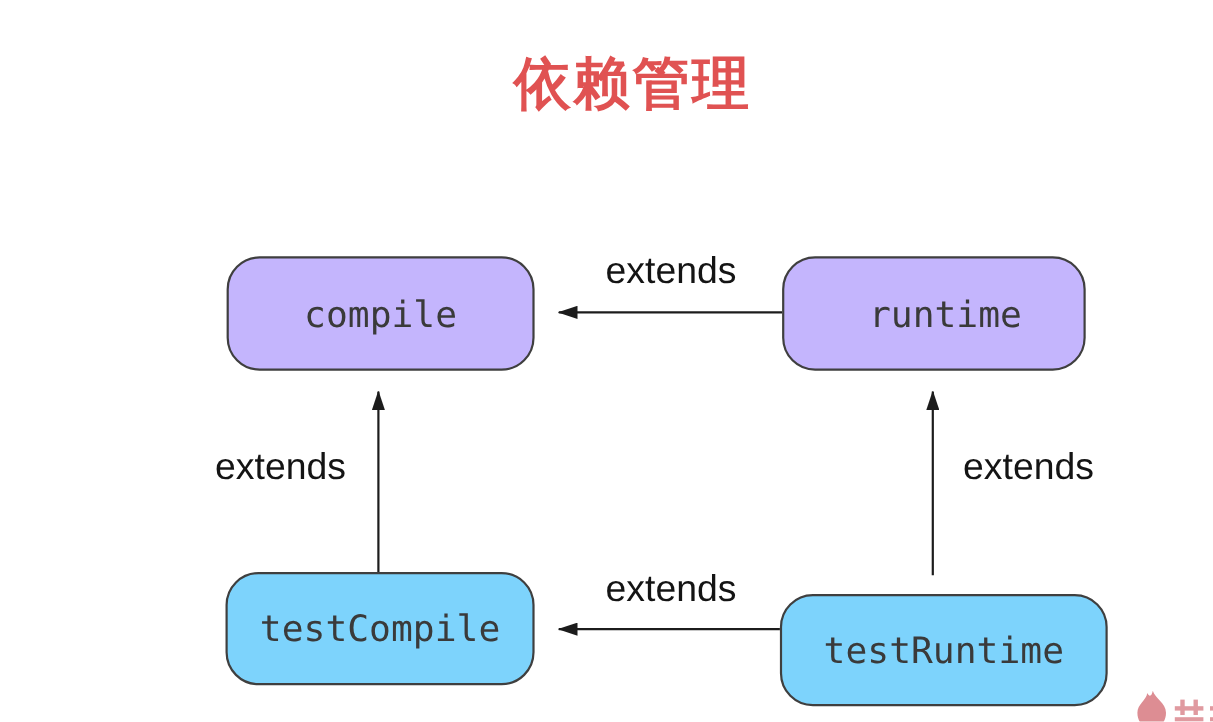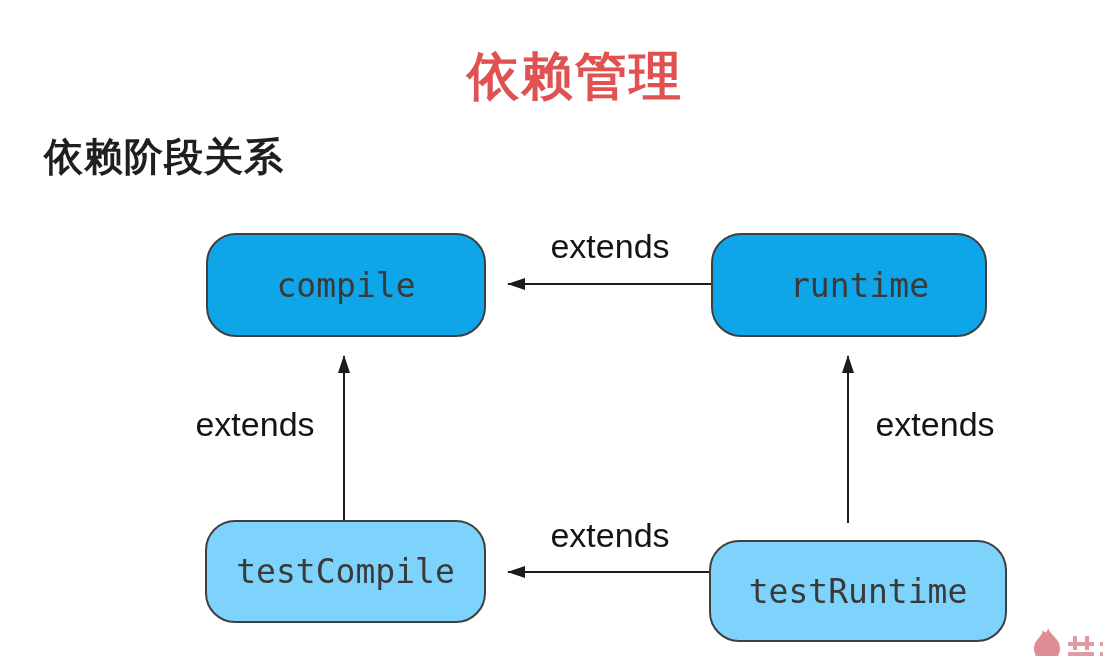--- a/index.html
+++ b/index.html
@@ -40,21 +40,21 @@
     box-sizing: border-box;
     border: 2.5px solid #3f3f3f;
     border-radius: 30px;
     display: flex;
     align-items: center;
     justify-content: center;
     font-family: "DejaVu Sans Mono", "Liberation Mono", monospace;
     font-size: 33px;
     color: #3a3a3a;
   }
-  .node-blue  { background: #0ea5e9; }
+  .node-blue  { background: #c4b5fd; }
   .node-green { background: #7dd3fc; }
   #node-compile      { left: 206px; top: 233px; width: 280px; height: 104px; }
   #node-runtime      { left: 711px; top: 233px; width: 276px; height: 104px; padding-left: 21px; }
   #node-testCompile  { left: 205px; top: 520px; width: 281px; height: 103px; }
   #node-testRuntime  { left: 709px; top: 540px; width: 298px; height: 102px; }
   .edge-label {
     position: absolute;
     width: 130px;
     text-align: center;
     font-size: 34px;
@@ -74,21 +74,20 @@
     left: 1028px; top: 620px;
     width: 90px; height: 40px;
   }
 </style>
 </head>
 <body>
 
 <div class="canvas">
 
   <h1 class="title">依赖管理</h1>
-  <h2 class="subtitle">依赖阶段关系</h2>
 
   <svg class="arrows" width="1103" height="656" viewBox="0 0 1103 656">
     <defs>
       <marker id="ah" markerWidth="18" markerHeight="12" refX="17" refY="6" orient="auto" markerUnits="userSpaceOnUse" viewBox="0 0 18 12">
         <path d="M0,0 L18,6 L0,12 Z" fill="#1c1c1c"></path>
       </marker>
     </defs>
     <line x1="711" y1="284" x2="508" y2="284" stroke="#1c1c1c" stroke-width="2" marker-end="url(#ah)"></line>
     <line x1="709" y1="572" x2="508" y2="572" stroke="#1c1c1c" stroke-width="2" marker-end="url(#ah)"></line>
     <line x1="344" y1="520" x2="344" y2="356" stroke="#1c1c1c" stroke-width="2" marker-end="url(#ah)"></line>

